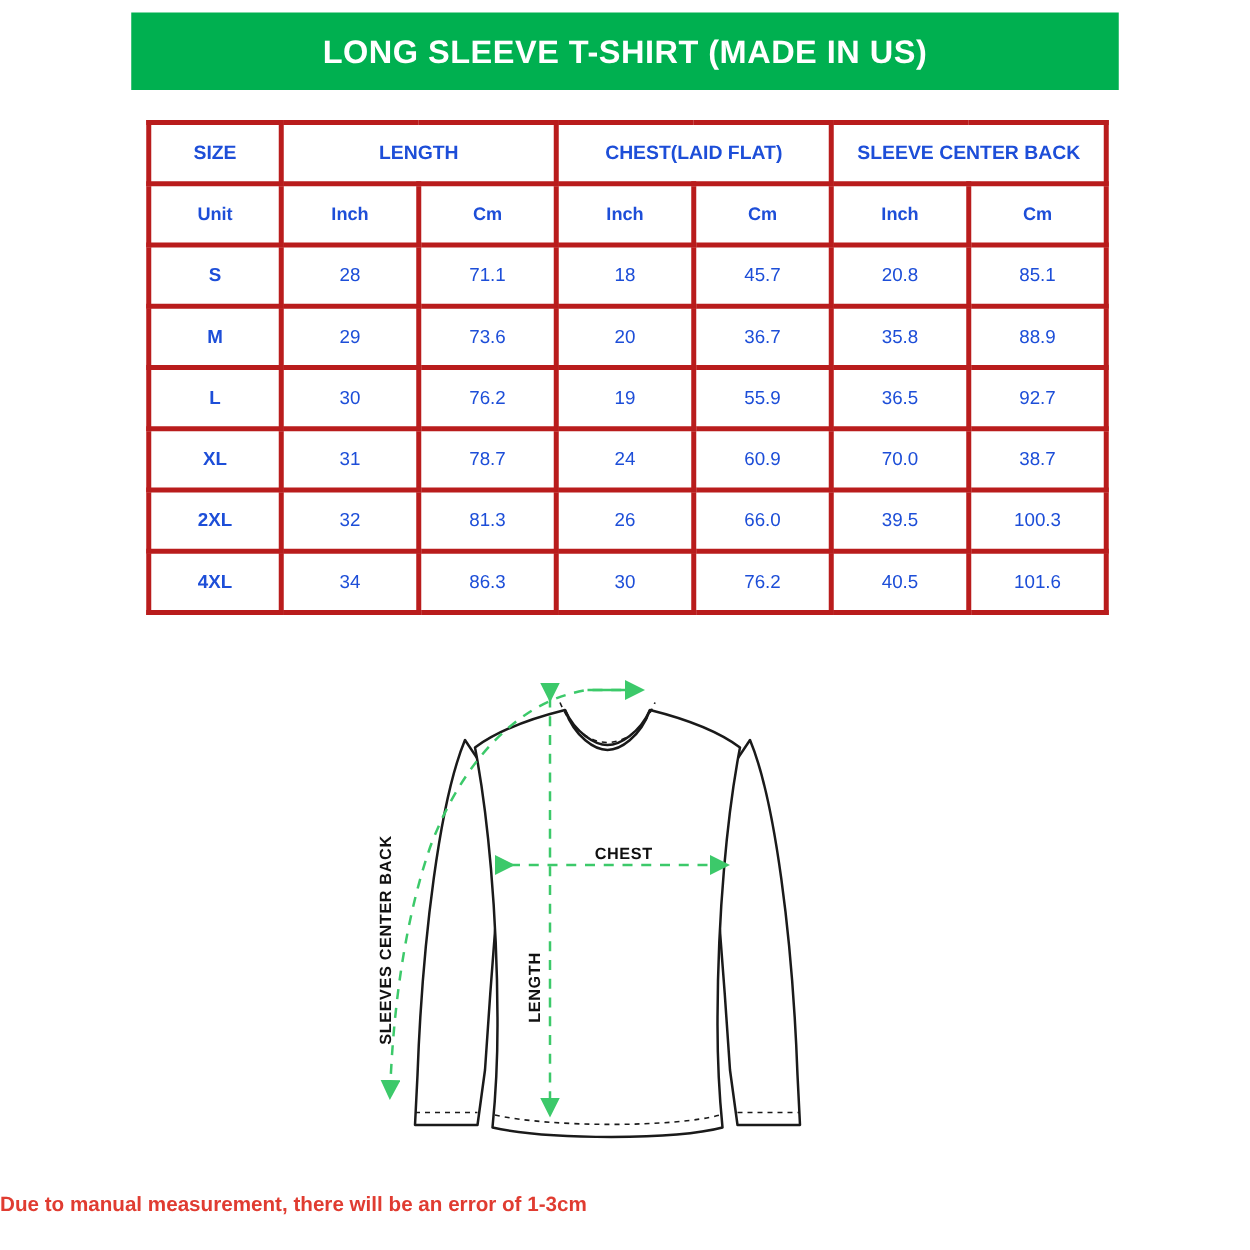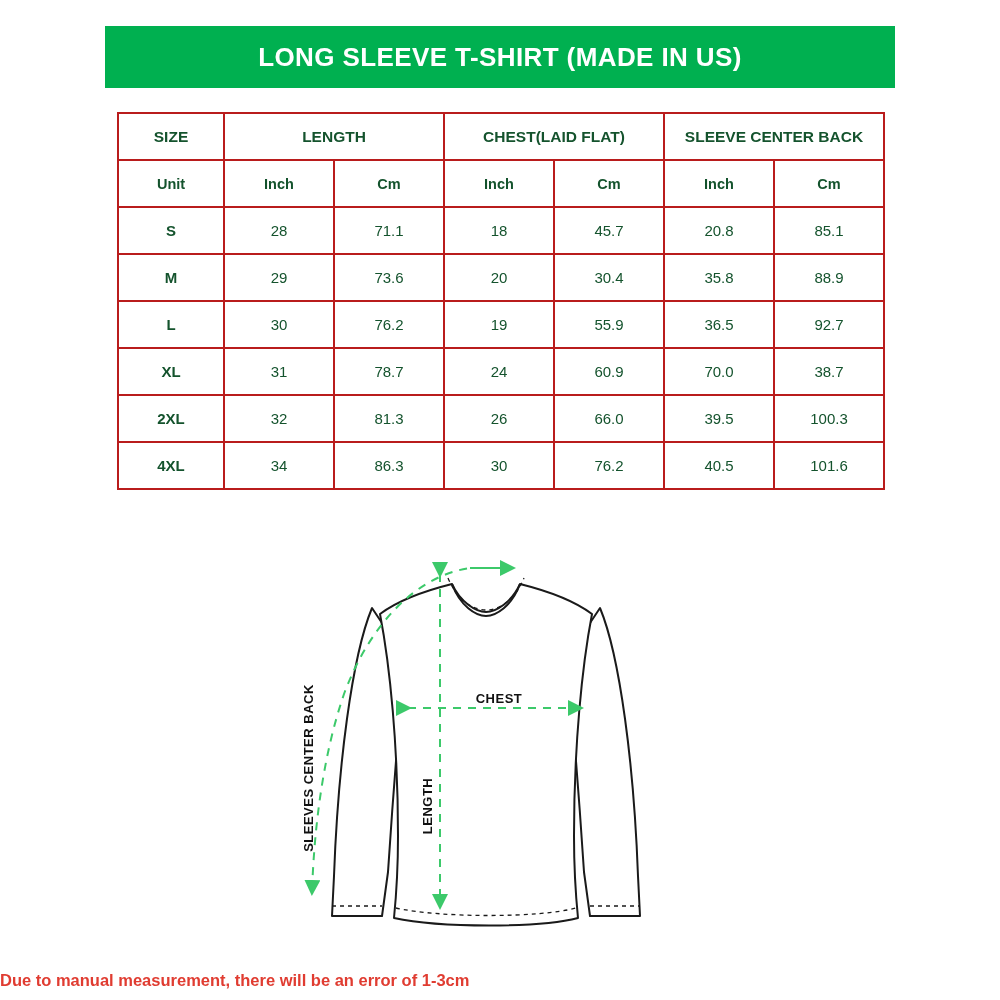--- a/index.html
+++ b/index.html
@@ -13,21 +13,20 @@
     font-family: "Liberation Sans", sans-serif;
     color: #111111;
     position: relative;
     overflow: hidden;
   }
   .page {
     width: 1000px;
     height: 888px;
     position: relative;
     background: #ffffff;
-    margin-top: 16px;
   }
 
   
   .header-banner {
     position: absolute;
     left: 105px;
     top: 10px;
     width: 790px;
     height: 62px;
     background: #00b050;
@@ -47,25 +46,25 @@
   
   .size-table {
     position: absolute;
     left: 117px;
     top: 96px;
     width: 766px;
     border-collapse: collapse;
     table-layout: fixed;
   }
   .size-table td, .size-table th {
-    border: 2px solid #b91c1c;
+    border: 4px solid #b91c1c;
     text-align: center;
     vertical-align: middle;
     font-size: 15px;
-    color: #14532d;
+    color: #1d4ed8;
     padding: 0;
     height: 45px;
   }
   .size-table thead td {
     font-weight: bold;
     font-size: 15.5px;
   }
   .size-table .unit-row td {
     font-weight: bold;
     font-size: 14.5px;
@@ -150,21 +149,21 @@
         <td>18</td>
         <td>45.7</td>
         <td>20.8</td>
         <td>85.1</td>
       </tr>
       <tr>
         <td class="size-cell">M</td>
         <td>29</td>
         <td>73.6</td>
         <td>20</td>
-        <td>30.4</td>
+        <td>36.7</td>
         <td>35.8</td>
         <td>88.9</td>
       </tr>
       <tr>
         <td class="size-cell">L</td>
         <td>30</td>
         <td>76.2</td>
         <td>19</td>
         <td>55.9</td>
         <td>36.5</td>

